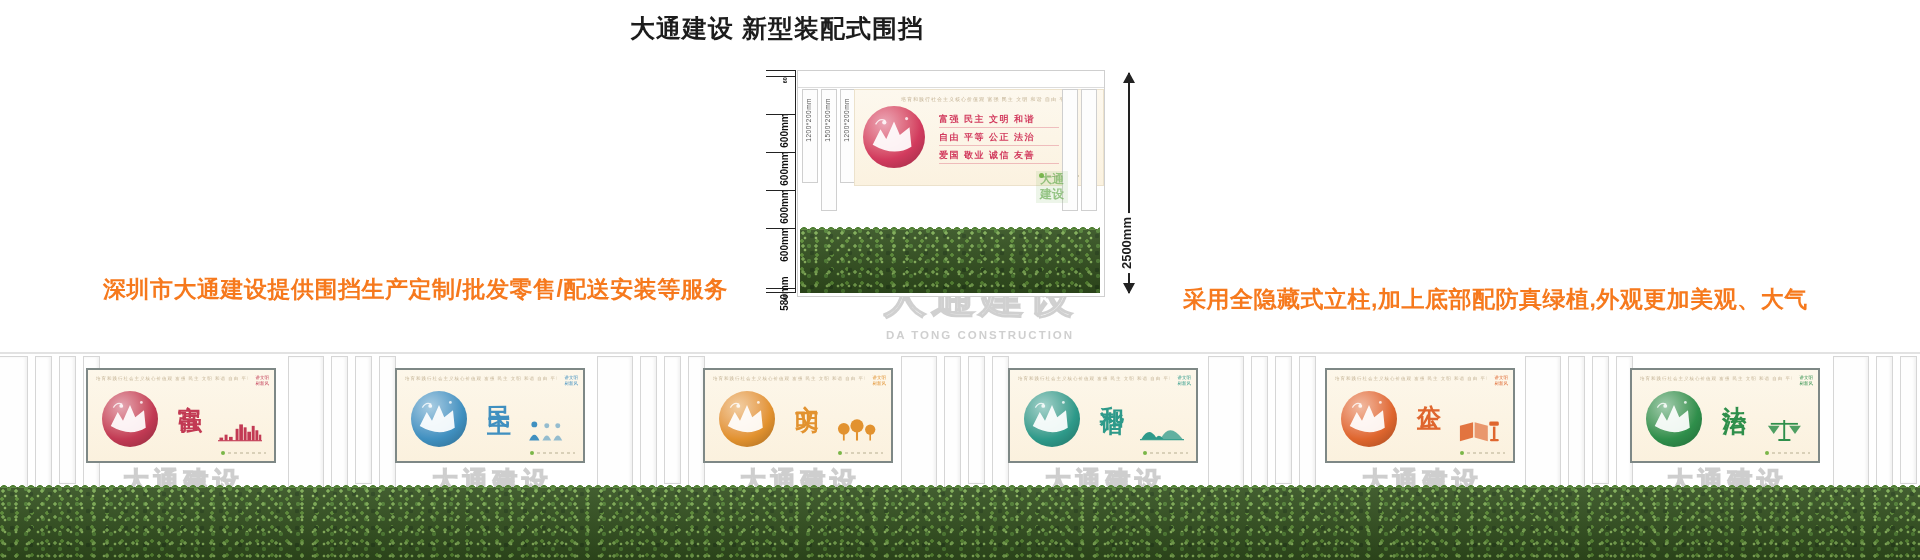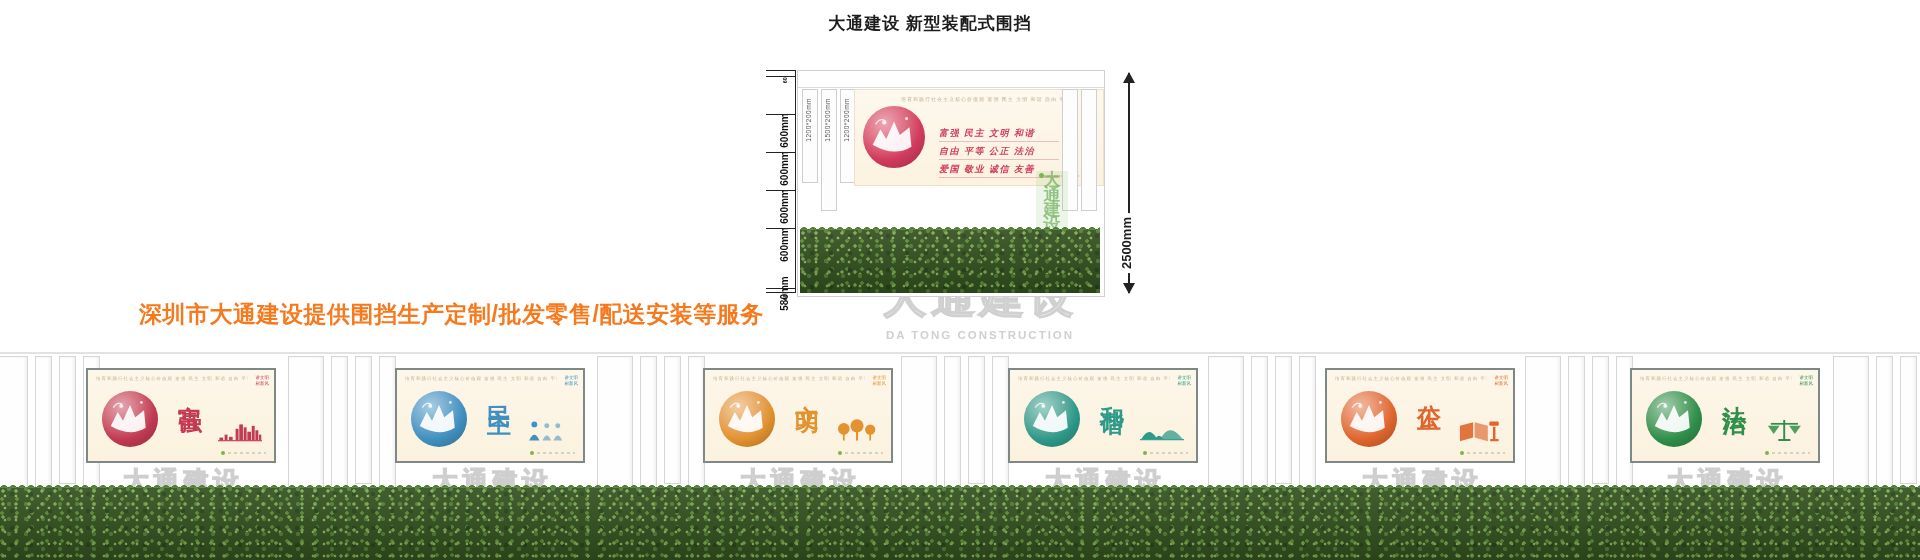--- a/index.html
+++ b/index.html
@@ -1,30 +1,30 @@
 <!DOCTYPE html>
 <html style="--note-color: #f6791d; --grass-base: #33511f; --grass-mid: #507f33; --grass-light: #7cab52;"><head>
 <meta charset="utf-8">
 <style>
   html,body{margin:0;padding:0;background:#fff;}
   .stage{position:relative;width:1920px;height:560px;overflow:hidden;background:#fff;
          font-family:"Liberation Sans","DejaVu Sans",sans-serif;color:#1c1c1c;}
 
   
-  .title{position:absolute;left:630px;top:12px;width:600px;text-align:center;
-         font-size:17px;font-weight:bold;letter-spacing:1px;color:#1c1c1c;}
+  .title{position:absolute;left:630px;top:12px;width:600px;
+         font-size:25px;font-weight:bold;letter-spacing:1px;color:#1c1c1c;}
   .subtitle{position:absolute;left:630px;top:44px;width:600px;text-align:center;
          font-size:15px;letter-spacing:2px;color:#222;}
   .effect-label{position:absolute;left:767px;top:331px;width:400px;text-align:center;
          font-size:15px;letter-spacing:2px;color:#222;z-index:6;}
 
   
   .note{position:absolute;font-size:23px;font-weight:bold;color:var(--note-color,#f6791d);
         letter-spacing:0.5px;white-space:nowrap;z-index:7;}
-  .note-left{left:103px;top:299px;margin-left:36px;}
+  .note-left{left:103px;top:274px;}
   .note-right{left:1183px;top:284px;}
 
   
   .diagram{position:absolute;left:758px;top:65px;width:400px;height:295px;}
   .wm{pointer-events:none;text-align:center;}
   .wm .wm-cn{font-weight:bold;color:transparent;-webkit-text-stroke:1.5px rgba(150,150,150,.45);}
   .wm .wm-en{font-weight:bold;color:rgba(175,175,175,.6);}
   .wm-diagram{position:absolute;left:77px;top:203px;width:290px;z-index:0;}
   .wm-diagram .wm-cn{font-size:44px;letter-spacing:5px;}
   .wm-diagram .wm-en{font-size:11.5px;letter-spacing:2px;margin-top:2px;}
@@ -38,35 +38,35 @@
   .post{width:14px;background:#fdfdfd;border:1px solid #cfcfcf;position:relative;}
   .post .plabel{position:absolute;left:2px;top:8px;writing-mode:vertical-rl;transform:rotate(180deg);
          font-size:6.5px;color:#555;letter-spacing:0.5px;white-space:nowrap;}
 
   .adpanel{position:absolute;left:56px;top:18px;width:248px;height:95px;
            background:linear-gradient(#fdf8ee,#fbf2e0);border:1px solid #ece2cc;}
   .ad-header{position:absolute;left:46px;right:30px;top:6px;font-size:5px;color:#c2b193;
              white-space:nowrap;overflow:hidden;letter-spacing:1px;}
   .ad-circle{position:absolute;left:8px;top:16px;width:62px;height:62px;border-radius:50%;}
   .circle-art svg{position:absolute;inset:0;width:100%;height:100%;}
-  .ad-slogans{position:absolute;left:84px;top:36px;width:120px;font-style:italic;}
+  .ad-slogans{position:absolute;left:84px;top:22px;width:120px;}
   .ad-slogans .sline{display:block;font-size:9px;font-weight:bold;color:var(--acc,#d23b5e);
              letter-spacing:1.5px;line-height:14px;border-bottom:1px solid rgba(210,59,94,.3);
              padding-bottom:1px;margin-bottom:2px;white-space:nowrap;}
   .ad-corner{position:absolute;right:6px;top:6px;font-size:5px;line-height:6px;
              color:var(--acc,#d23b5e);text-align:center;}
   .dotline{position:absolute;display:flex;align-items:center;gap:3px;}
   .ad-dotline{right:10px;bottom:7px;}
   .dotline i{width:5px;height:5px;border-radius:50%;background:#7ab648;display:block;}
   .dotline u{display:block;width:46px;height:2px;text-decoration:none;
              background:repeating-linear-gradient(90deg,#d6cdb5 0 4px,transparent 4px 7px);}
 
   .green-mark{position:absolute;left:238px;top:100px;width:30px;z-index:2;
               background:rgba(133,190,110,.15);padding:1px 1px;text-align:center;}
-  .green-mark div{font-size:17px;line-height:15px;font-weight:bold;color:rgba(110,175,88,.7);}
+  .green-mark div{font-size:12px;line-height:15px;font-weight:bold;color:rgba(110,175,88,.7);}
 
   
   .hedge{position:absolute;background-color:var(--grass-base,#33511f);
     background-image:
       radial-gradient(circle at 3px 4px,  var(--grass-light,#7cab52) 0 1.4px, transparent 2px),
       radial-gradient(circle at 9px 2px,  var(--grass-mid,#507f33) 0 1.8px, transparent 2.4px),
       radial-gradient(circle at 5px 9px,  #8db95e 0 1.1px, transparent 1.7px),
       radial-gradient(circle at 12px 7px, #27421a 0 2px, transparent 2.6px),
       radial-gradient(circle at 2px 12px, #5d8f36 0 1.5px, transparent 2.1px);
     background-size:13px 13px,17px 15px,11px 12px,19px 17px,15px 14px;}
@@ -229,20 +229,21 @@
     <div class="dim-right">
       <div class="vline"></div>
       <div class="ar-up"></div>
       <div class="ar-dn"></div>
       <div class="dlabel">2500mm</div>
     </div>
 
   </div>
 
   <div class="note note-left">深圳市大通建设提供围挡生产定制/批发零售/配送安装等服务</div>
+  <div class="note note-right">采用全隐藏式立柱,加上底部配防真绿植,外观更加美观、大气</div>
 
   <div class="effect" id="effect">
     <div class="toprail"></div>
     <div class="slatgroup" style="left: -8px;">
         <div class="slat" style="width: 34px; height: 130px;"></div>
         <div class="slat" style="width: 15px; height: 142px;"></div>
         <div class="slat" style="width: 15px; height: 126px;"></div>
         <div class="slat" style="width: 15px; height: 138px;"></div>
       </div>
       <div class="slatgroup" style="left: 288px;">

